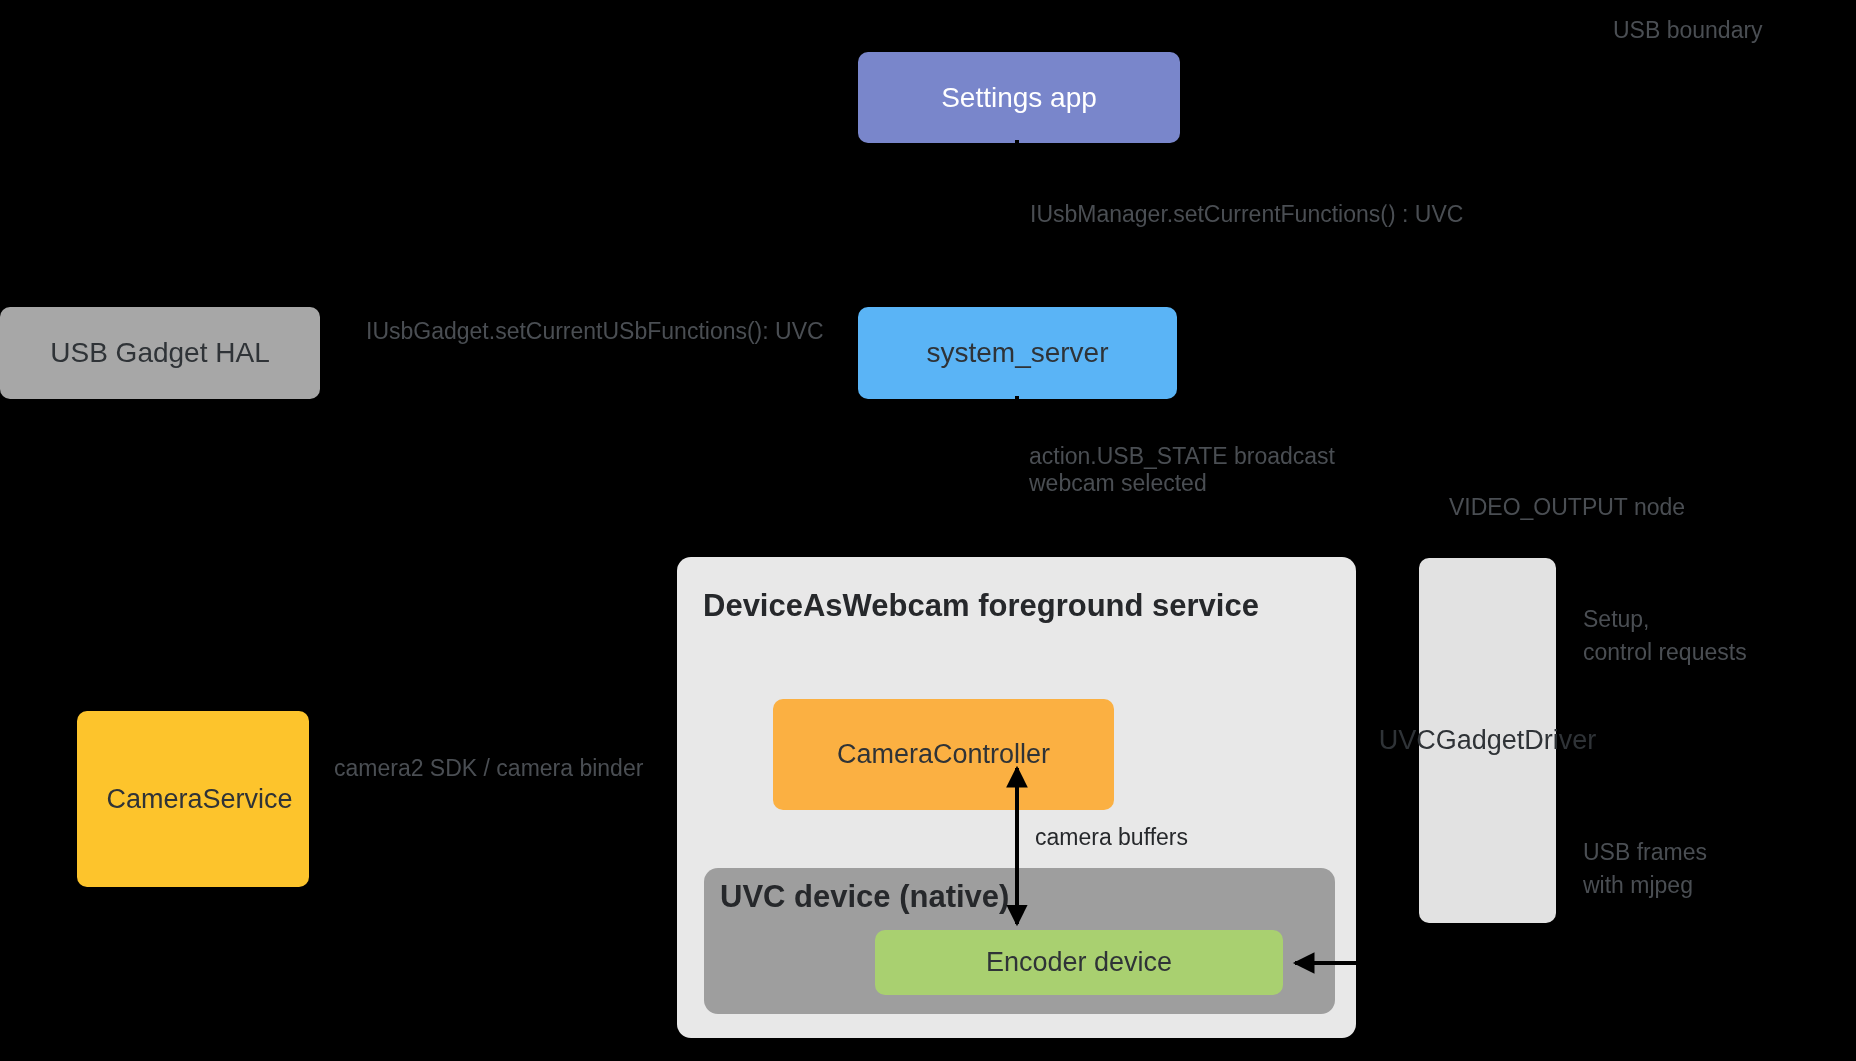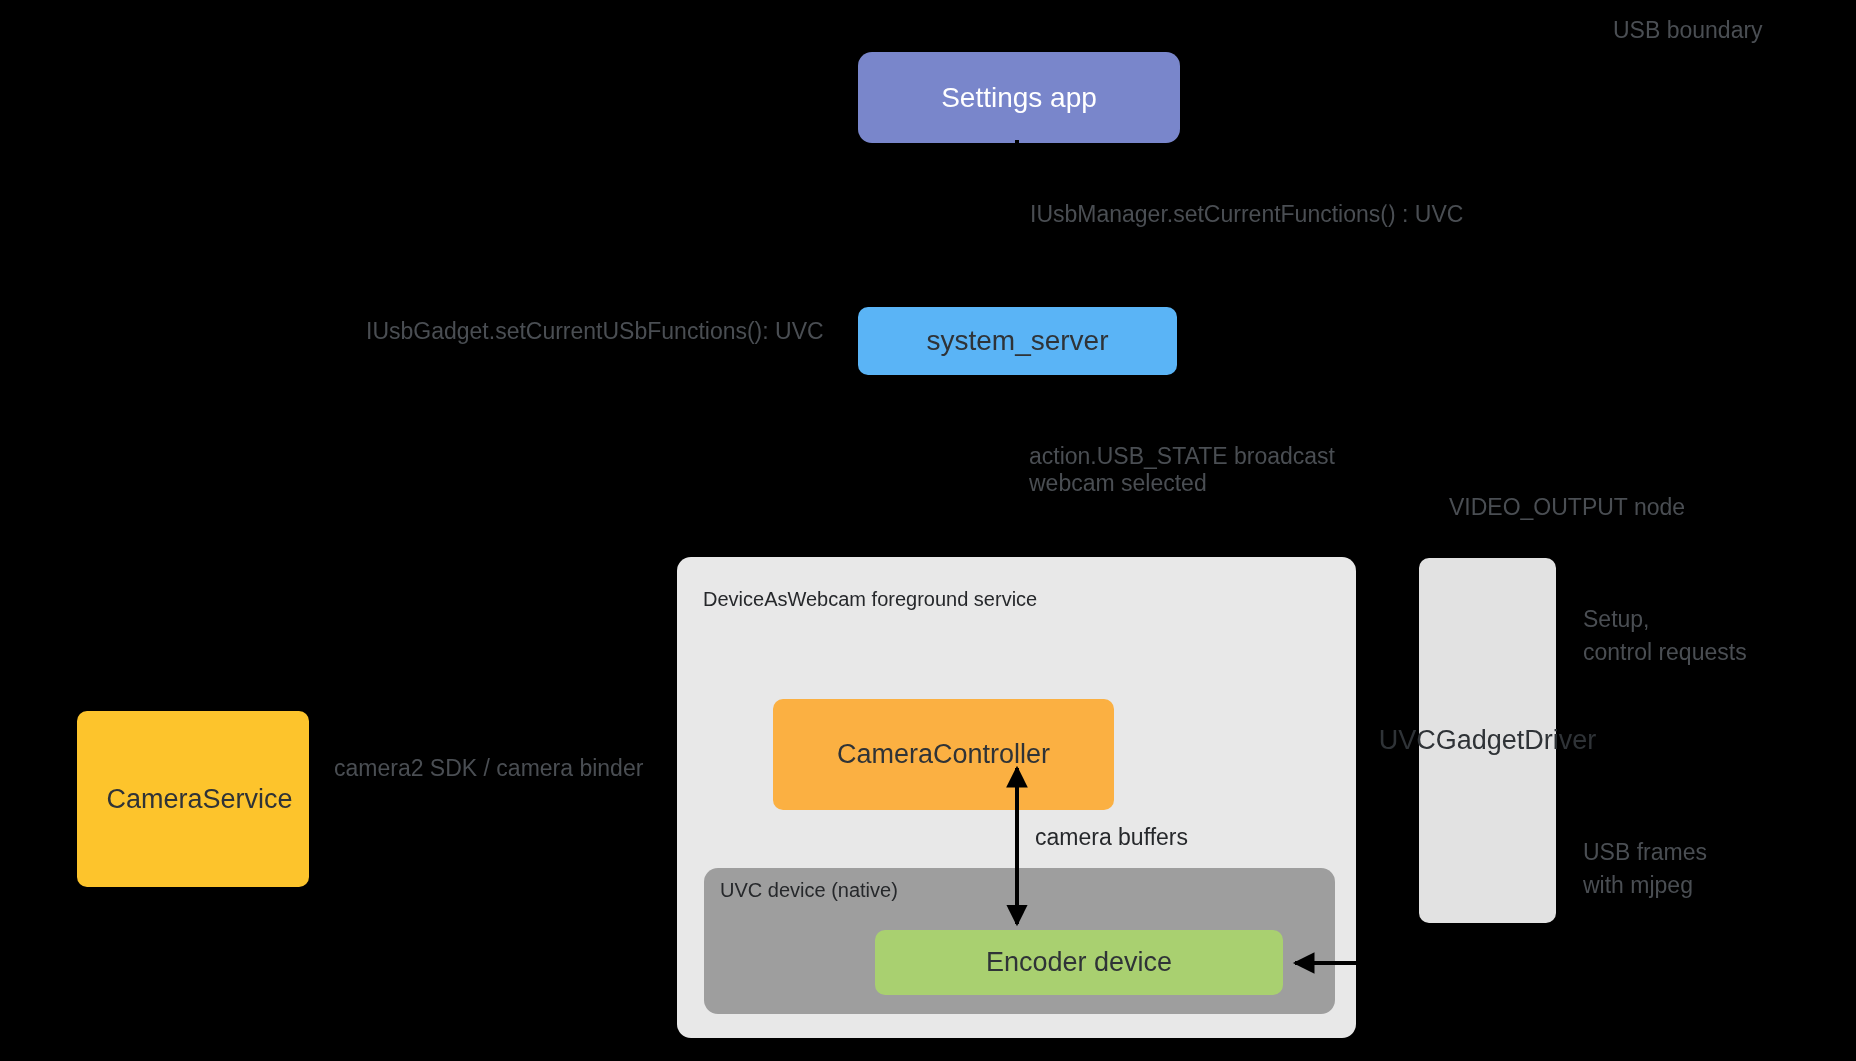--- a/index.html
+++ b/index.html
@@ -12,32 +12,32 @@
   }
   .node{
     position:absolute;
     display:flex;align-items:center;justify-content:center;
     text-align:center;
     font-size:27px;
     color:var(--c-box-text,#2F3337);
     border-radius:10px;
     box-sizing:border-box;
   }
-  .node-settings{left:858px;top:52px;width:322px;height:91px;background:var(--c-settings-app);color:var(--c-settings-text,#fff);font-size:28px;border-radius:14px;}
+  .node-settings{left:858px;top:52px;width:322px;height:91px;background:var(--c-settings-app);color:var(--c-settings-text,#fff);font-size:28px;}
   .node-hal{left:0;top:307px;width:320px;height:92px;background:var(--c-usb-gadget-hal);font-size:28px;}
-  .node-system{left:858px;top:307px;width:319px;height:68px;background:var(--c-system-server);font-size:28px;}
+  .node-system{left:858px;top:307px;width:319px;height:92px;background:var(--c-system-server);font-size:28px;}
   .node-fgservice{left:677px;top:557px;width:679px;height:481px;background:var(--c-foreground-service);border-radius:14px;}
   .node-camctl{left:773px;top:651px;width:341px;height:111px;background:var(--c-camera-controller);margin-top:48px;}
   .node-uvcdev{left:704px;top:868px;width:631px;height:146px;background:var(--c-uvc-device);border-radius:14px;}
   .node-encoder{left:875px;top:930px;width:408px;height:65px;background:var(--c-encoder);}
   .node-camsvc{left:77px;top:711px;width:232px;height:176px;background:var(--c-camera-service);padding-left:13px;}
   .node-uvccol{left:1419px;top:558px;width:137px;height:365px;background:var(--c-uvc-gadget-driver);flex-direction:row;line-height:33px;}
   .box-title{
     position:absolute;
-    font-size:20px;font-weight:normal;
+    font-size:31px;font-weight:bold;
     color:var(--c-title-text,#26282B);
     white-space:nowrap;
   }
   .title-fg{left:703px;top:588px;}
   .title-uvcdev{left:720px;top:879px;}
   .ann{
     position:absolute;
     font-size:23px;line-height:27px;
     color:var(--c-annotation-text,#4A4E53);
     white-space:nowrap;
@@ -70,20 +70,23 @@
   <div class="node node-uvccol">
     <span>UVC</span>
     <span>Gadget</span>
     <span>Driver</span>
   </div>
 
   <div class="node node-settings">
     <span>Settings app</span>
   </div>
 
+  <div class="node node-hal">
+    <span>USB Gadget HAL</span>
+  </div>
 
   <div class="node node-system">
     <span>system_server</span>
   </div>
 
   <div class="node node-camctl">
     <span>CameraController</span>
   </div>
 
   <div class="node node-encoder">

